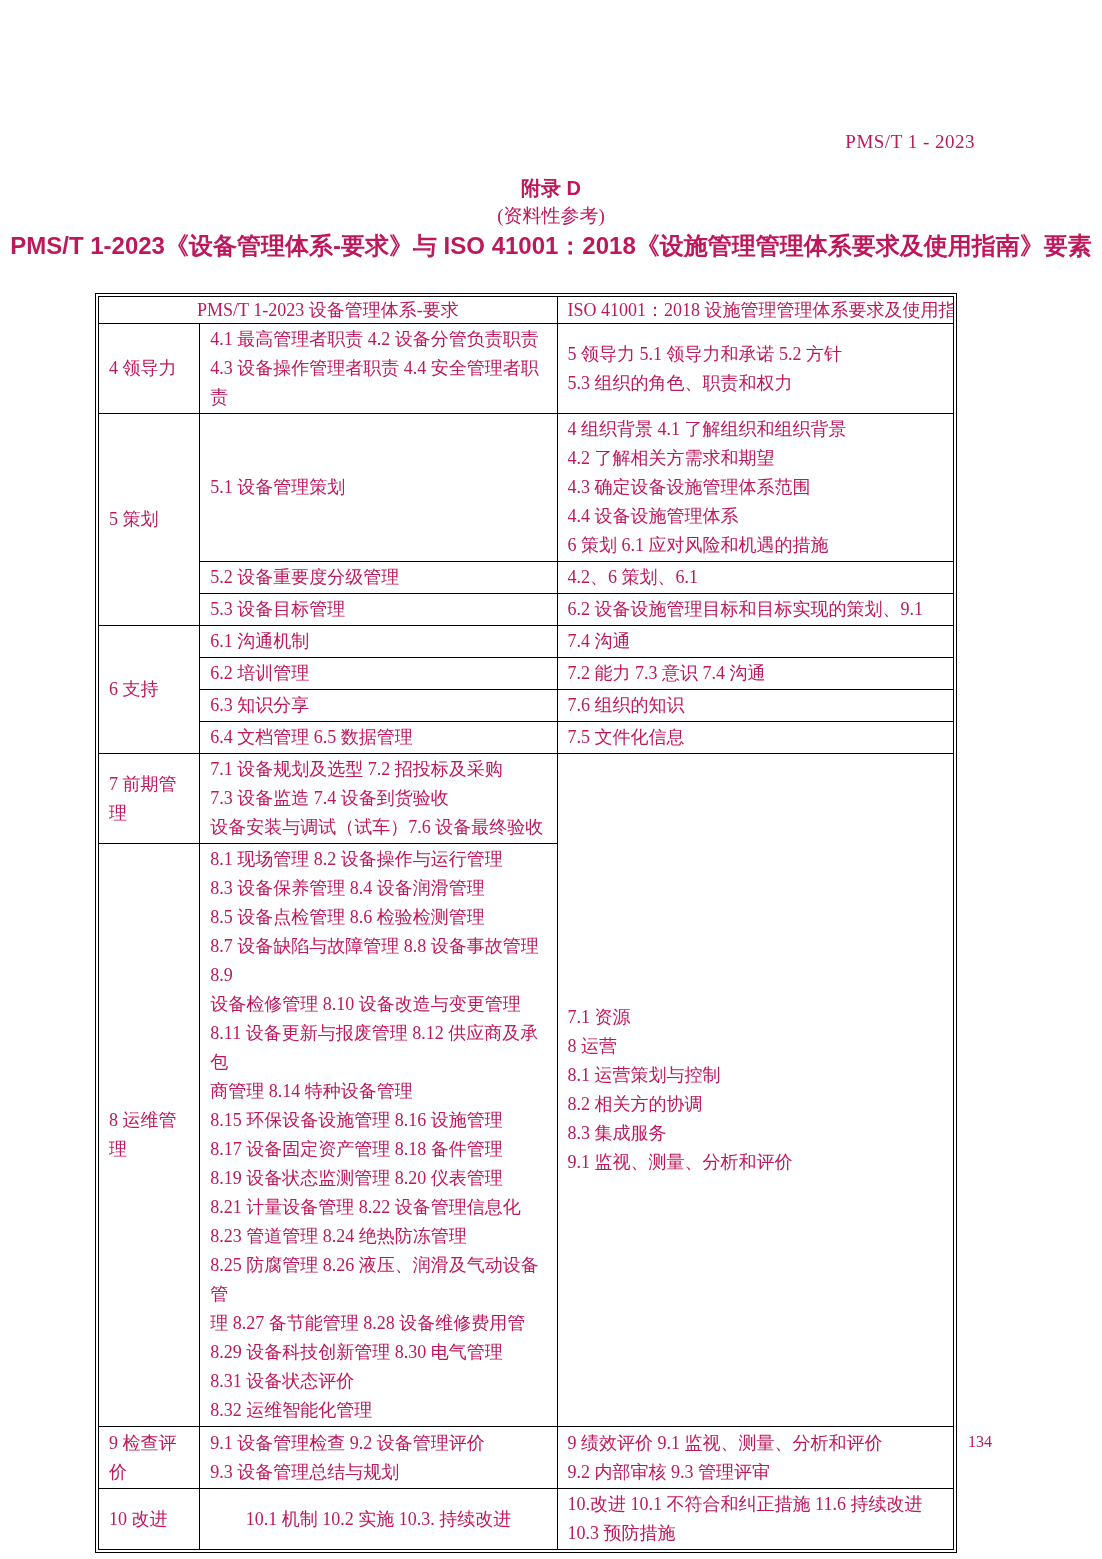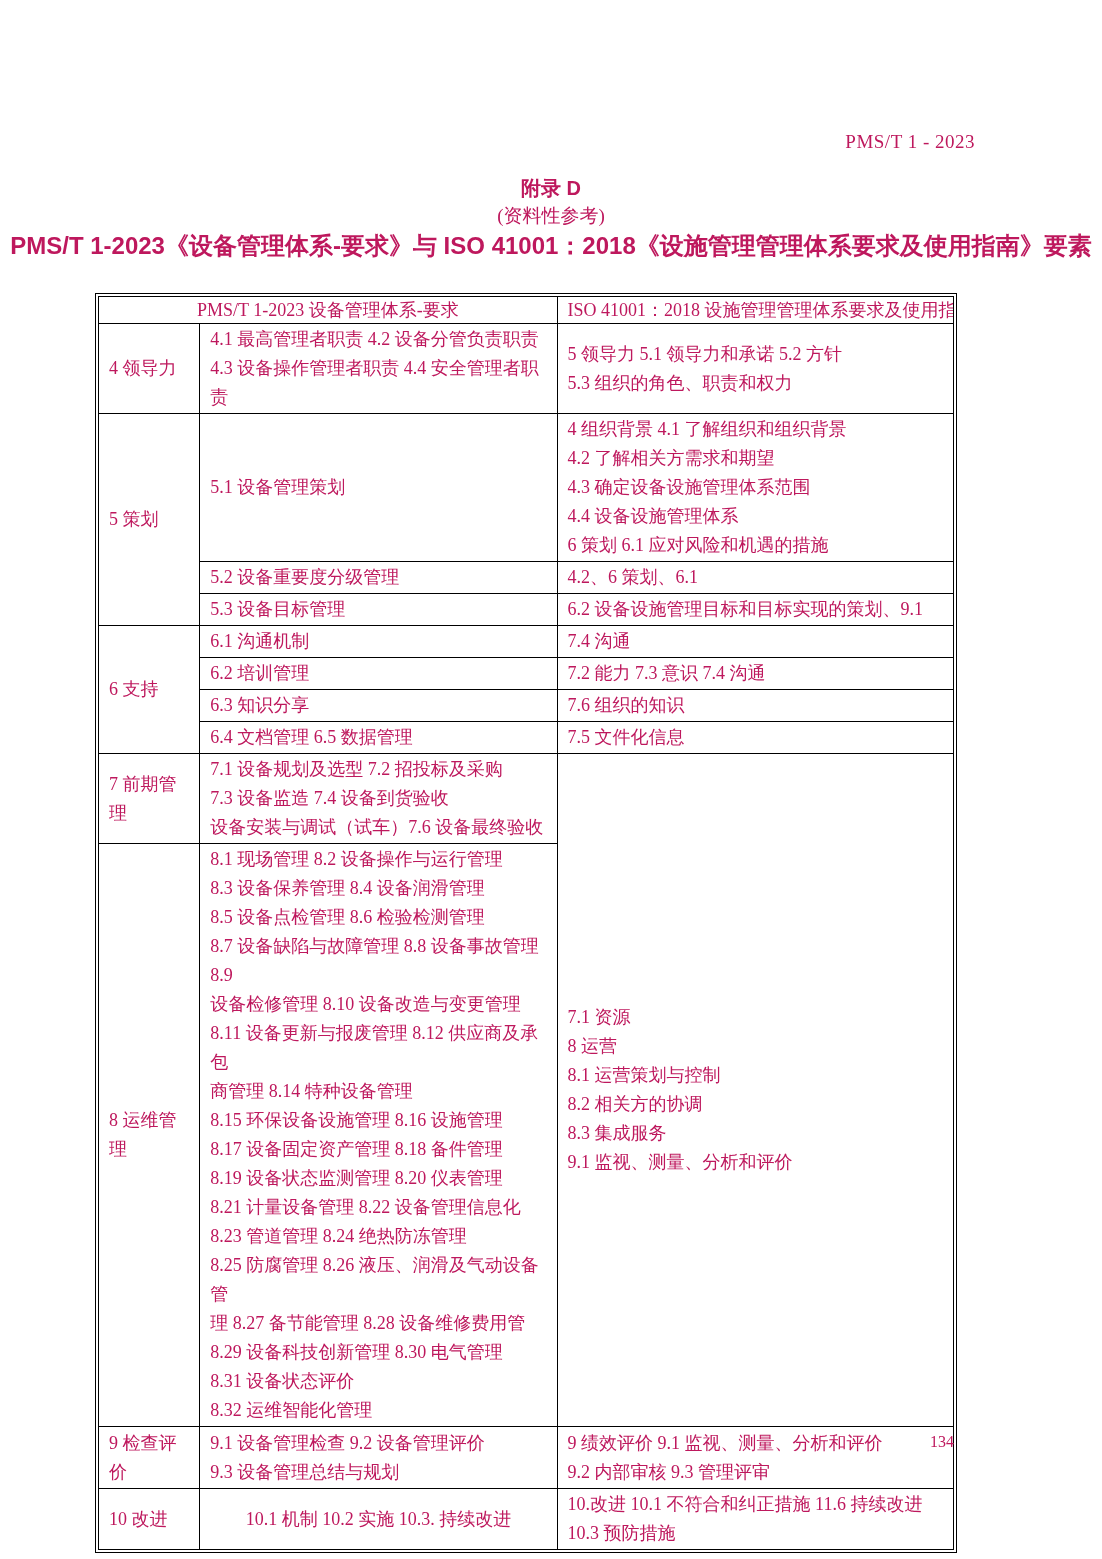--- a/index.html
+++ b/index.html
@@ -56,22 +56,22 @@
   }
   tr.h4  {height:62px;}
   tr.h5a {height:142px;}
   tr.h1l {height:30px;}
   tr.h7  {height:88px;margin-top:41px;}
   tr.h8  {height:490px;}
   tr.h9  {height:62px;}
   tr.h10 {height:60px;}
   td.vtop{vertical-align:top;padding-top:3px;text-align:center;}
   .page-number{
-    position:absolute;top:1433px;left:922px;width:40px;
-    font-size:16px;text-align:center;
+    position:absolute;top:1433px;left:968px;width:40px;
+    font-size:16px;text-align:left;
   }
 </style>
 </head>
 <body>
 
 <div class="page">
 
   <div class="doc-code">PMS/T 1 - 2023</div>
 
   <div class="titles">

